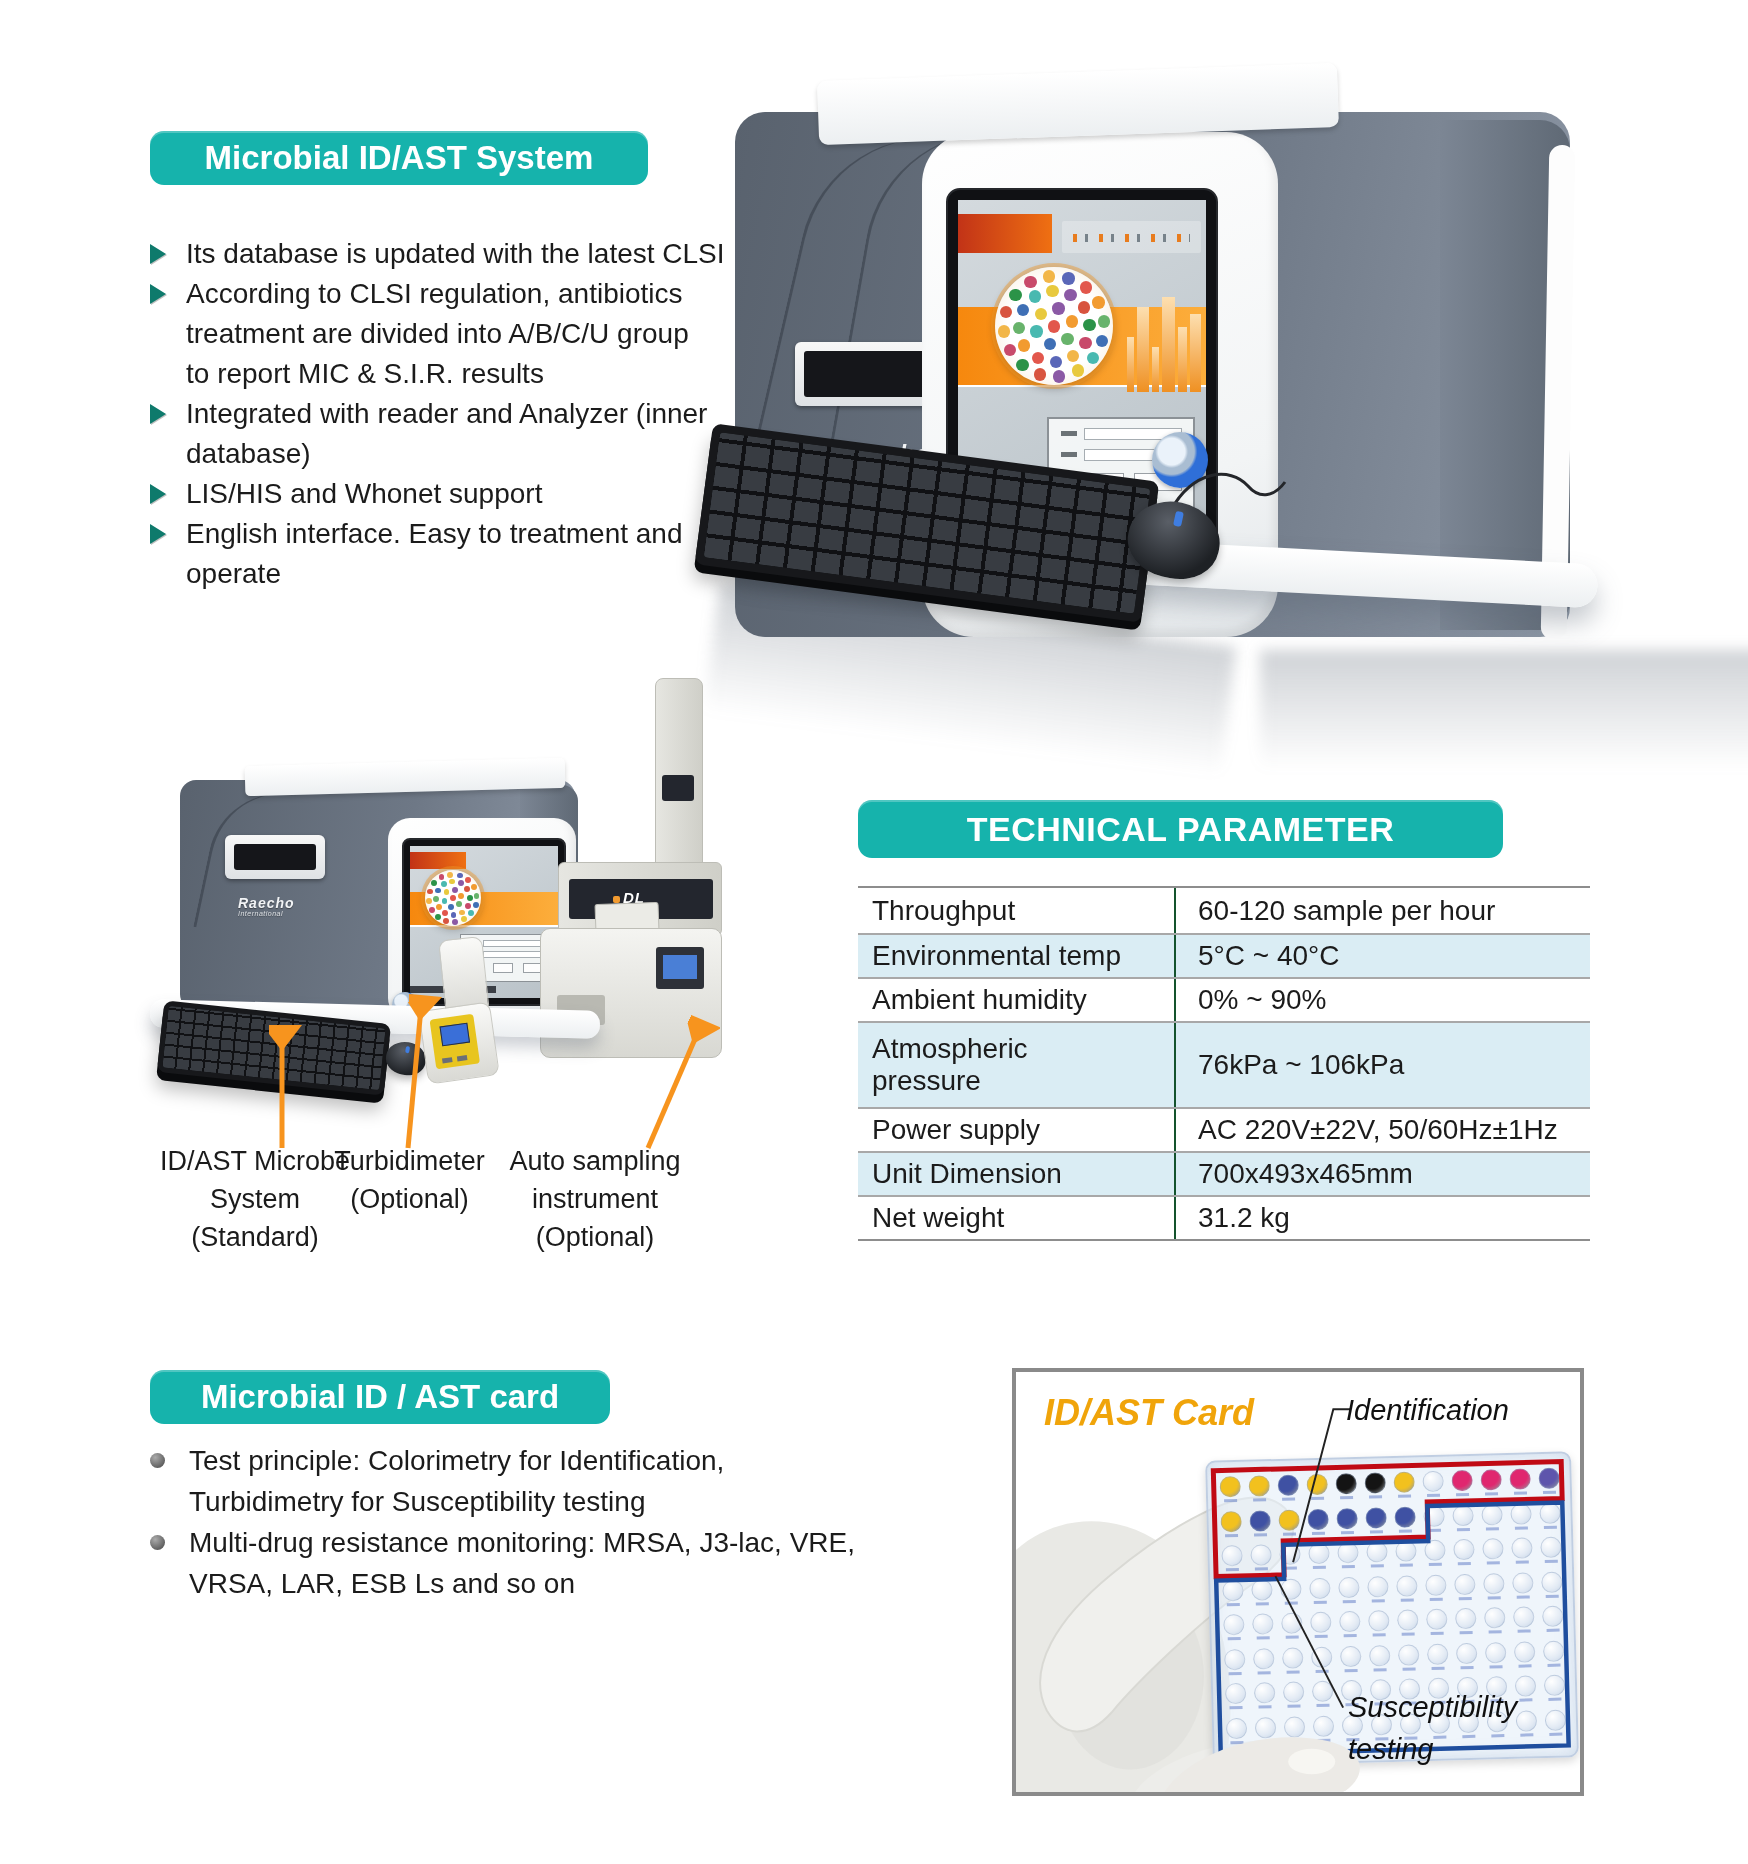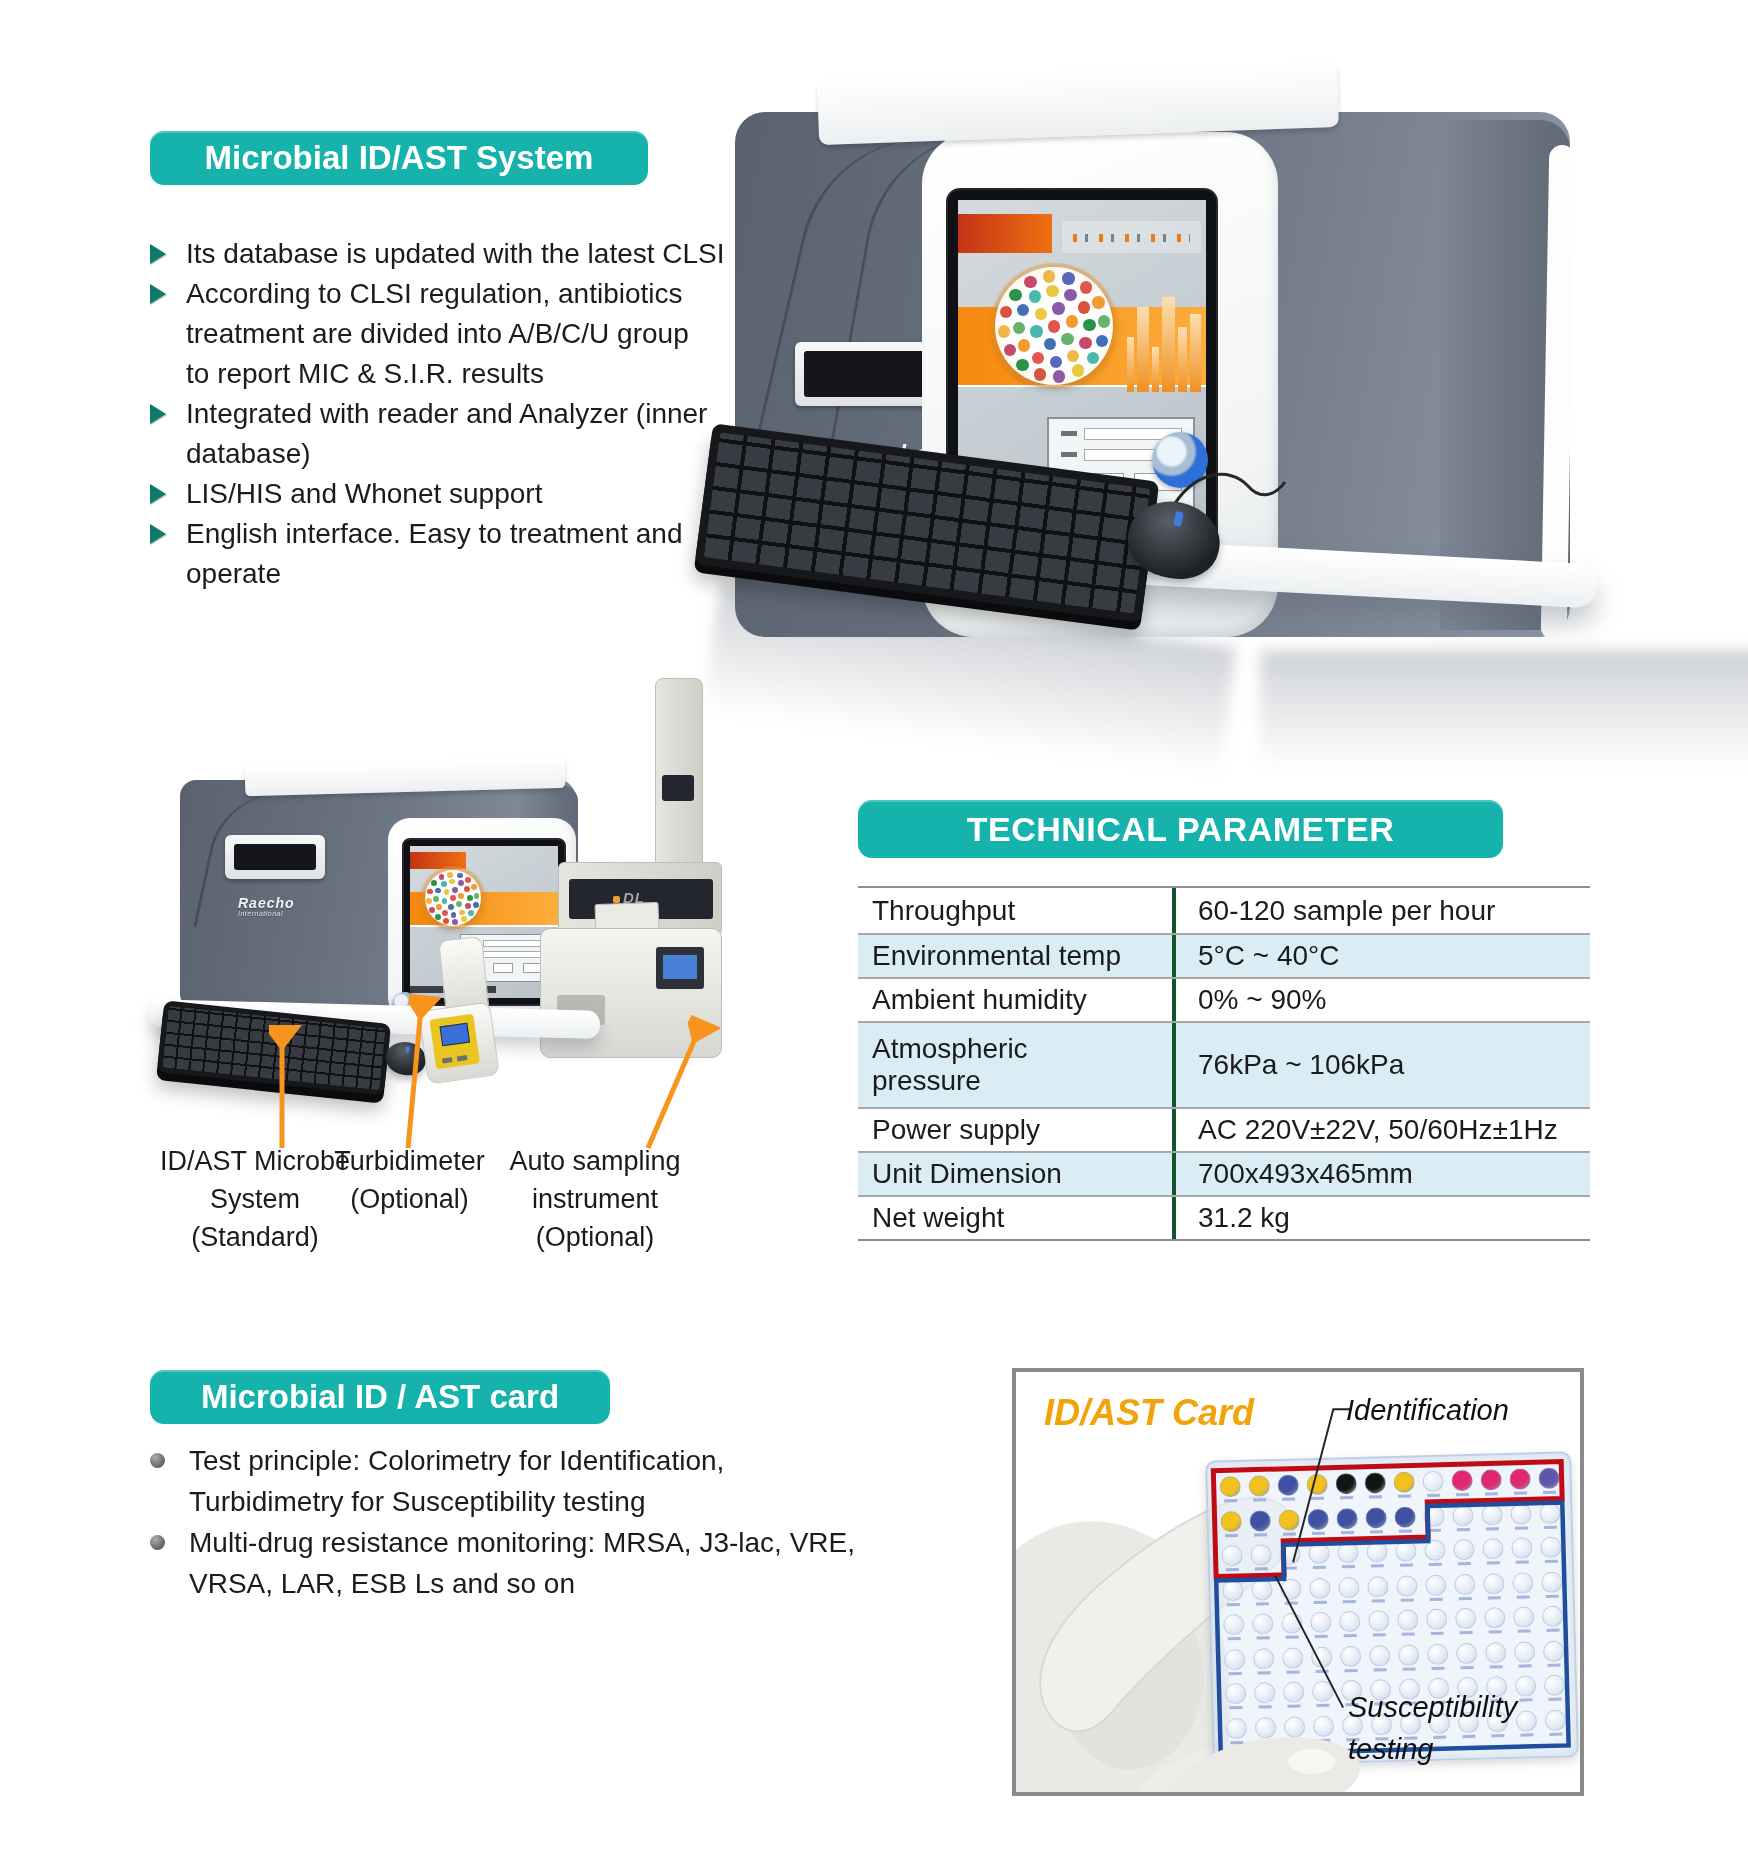--- a/index.html
+++ b/index.html
@@ -26,21 +26,21 @@
   .dotb{width:15px;height:15px;border-radius:50%;margin:13px 24px 0 0;flex:none;
        background:radial-gradient(circle at 35% 30%, #ababab, #5d5d5d 75%);}
 
   
   .ptable{position:absolute;left:858px;top:886px;width:732px;border-top:2px solid #8d8d8d;
           border-bottom:2px solid #8d8d8d;font-size:28px;}
   .prow{display:flex;border-bottom:2px solid #a8a8a8;}
   .prow:last-child{border-bottom:none;}
   .prow:nth-child(even){background:#DAEDF4;}
   .pcell{display:flex;flex-direction:column;justify-content:center;box-sizing:border-box;}
-  .pcell.label{width:318px;padding-left:14px;border-right:4px solid #14532d;}
+  .pcell.label{width:318px;padding-left:14px;border-right:2px solid #14532d;}
   .pcell.value{width:414px;padding-left:22px;white-space:nowrap;}
   .prow{height:45px;}
   .prow.tall{height:84px;}
   .prow:nth-child(n+2){height:42px;}
   .prow:nth-child(4){height:84px;}
 
   
   .photo{position:absolute;font-style:italic;}
   #photo-analyzer{left:700px;top:50px;width:1048px;height:740px;}
   .abs{position:absolute;}
@@ -93,21 +93,21 @@
 
   
   #photo-scene{left:140px;top:640px;width:580px;height:460px;}
   .t-body{background:linear-gradient(#fafaf8,#d9d9d4);border:1px solid #c9c9c3;border-radius:10px;}
   .t-face{position:absolute;left:9px;top:9px;width:44px;height:50px;background:#e8c51f;border-radius:4px;}
   .t-face i{position:absolute;left:9px;top:8px;width:26px;height:18px;background:#3a6fd8;border:1px solid #2b2f36;display:block;}
   .t-face u{position:absolute;left:7px;bottom:5px;width:10px;height:5px;background:#6b6f76;display:block;}
   .t-face u+u{left:22px;}
   .samp{background:linear-gradient(90deg,#e6e6e1,#cfcfc8);border:1px solid #bdbdb6;}
   .samp-win{background:#23262e;border-radius:3px;}
-  .dl{color:#a3a3a3;font-weight:bold;letter-spacing:1px;}
+  .dl{color:#ffffff;font-weight:bold;letter-spacing:1px;}
   .dl i{display:inline-block;width:7px;height:7px;background:#f29b30;border-radius:2px;margin-right:3px;}
 
   
   .caption{position:absolute;font-size:27px;line-height:38px;text-align:center;}
   .caption span{display:block;white-space:nowrap;}
   #cap-1{left:140px;top:1142px;width:230px;}
   #cap-2{left:322px;top:1142px;width:175px;}
   #cap-3{left:500px;top:1142px;width:190px;}
   .arrow-svg{position:absolute;left:140px;top:640px;width:580px;height:620px;pointer-events:none;}
 

